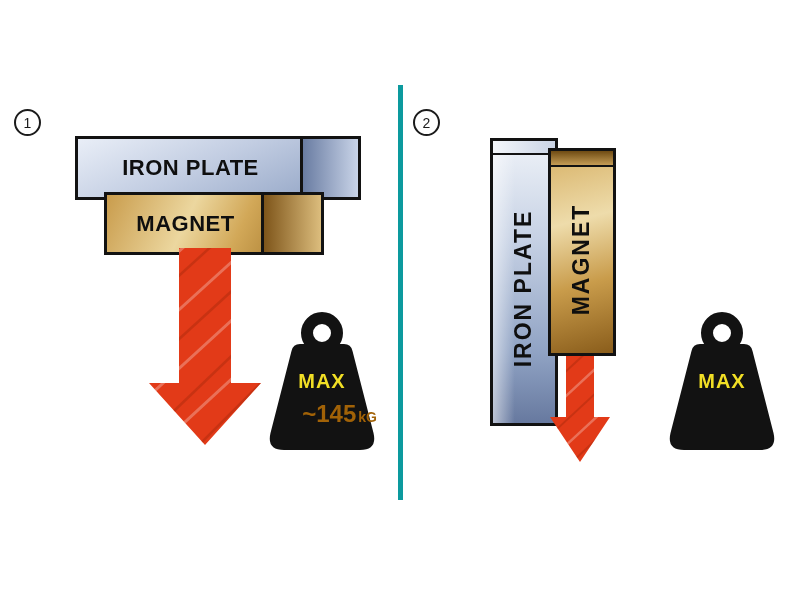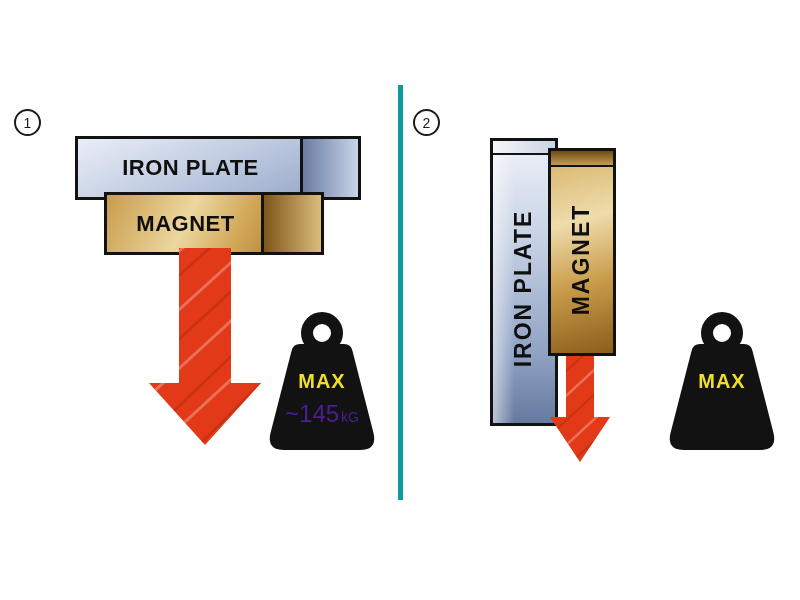--- a/index.html
+++ b/index.html
@@ -36,22 +36,22 @@
   .arrow1{left:146px;top:248px;width:118px;height:200px;}
   .arrow2{left:548px;top:342px;width:64px;height:122px;z-index:1;}
 
   
   .weight{width:110px;height:140px;}
   .weight1{left:267px;top:312px;}
   .weight2{left:667px;top:312px;}
   .wsvg{position:absolute;left:0;top:0;width:100%;height:100%;}
   .w-max{position:absolute;top:58px;left:0;right:0;text-align:center;font-weight:bold;
          font-size:20px;color:#f1df25;letter-spacing:1px;}
-  .w-val{position:absolute;top:88px;left:0;right:0;text-align:center;font-weight:normal;
-         font-size:24px;color:#4c1d95;}
+  .w-val{position:absolute;top:88px;left:0;right:0;text-align:right;font-weight:bold;
+         font-size:24px;color:#a16207;}
   .w-val .unit{font-size:14px;margin-left:2px;}
 
   
   .plate2{left:490px;top:138px;width:62px;height:282px;border:3px solid #121212;
           background:linear-gradient(90deg,rgba(255,255,255,.55) 0%,rgba(255,255,255,0) 35%),
                      linear-gradient(180deg,#eef2f8 0%,#c6d1e4 35%,#90a3c4 75%,#67799f 100%);}
   .plate2 .top{position:absolute;left:0;right:0;top:0;height:12px;border-bottom:2px solid #121212;
           background:linear-gradient(90deg,#f4f7fb,#c9d3e4);}
   .magnet2{left:548px;top:148px;width:62px;height:202px;border:3px solid #121212;z-index:3;
           background:linear-gradient(165deg,#d7b166 0%,#eedcab 35%,#c99c4b 65%,#8a5d1b 100%);}

